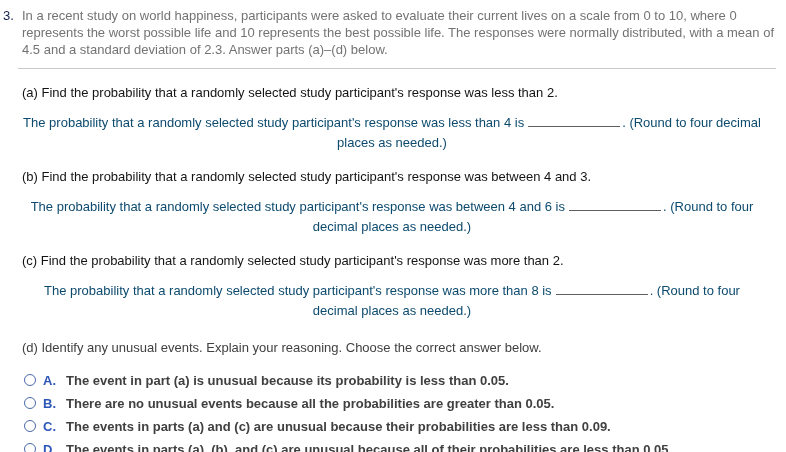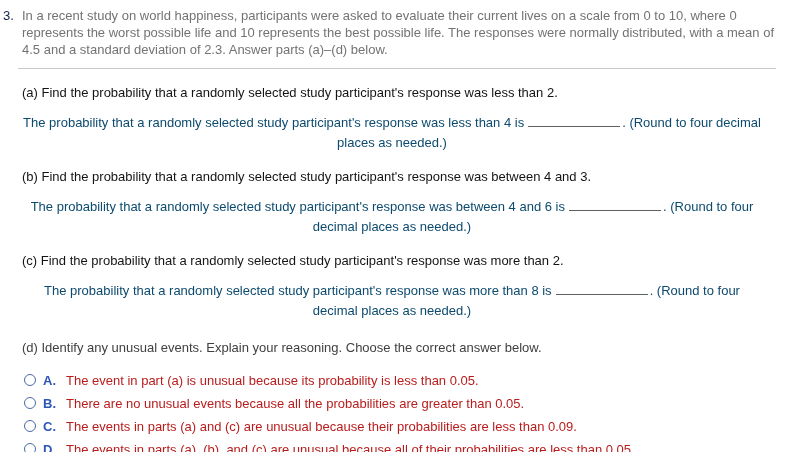--- a/index.html
+++ b/index.html
@@ -78,21 +78,21 @@
     background: #ffffff;
     margin: 2px 7px 0 0;
     flex: 0 0 auto;
   }
   .letter {
     color: #2c56b8;
     font-weight: bold;
     width: 23px;
     flex: 0 0 auto;
   }
-  .option-text { color: #b91c1c; }
+  .option-text { color: #404040; font-weight: bold; }
 </style>
 </head>
 <body>
 
 <div class="page">
 
   <div class="head">
     <div class="problem-number">3.</div>
     <div class="problem-statement">In a recent study on world happiness, participants were asked to evaluate their current lives on a scale from 0 to 10, where 0 represents the worst possible life and 10 represents the best possible life. The responses were normally distributed, with a mean of 4.5 and a standard deviation of 2.3. Answer parts (a)–(d) below.</div>
   </div>

